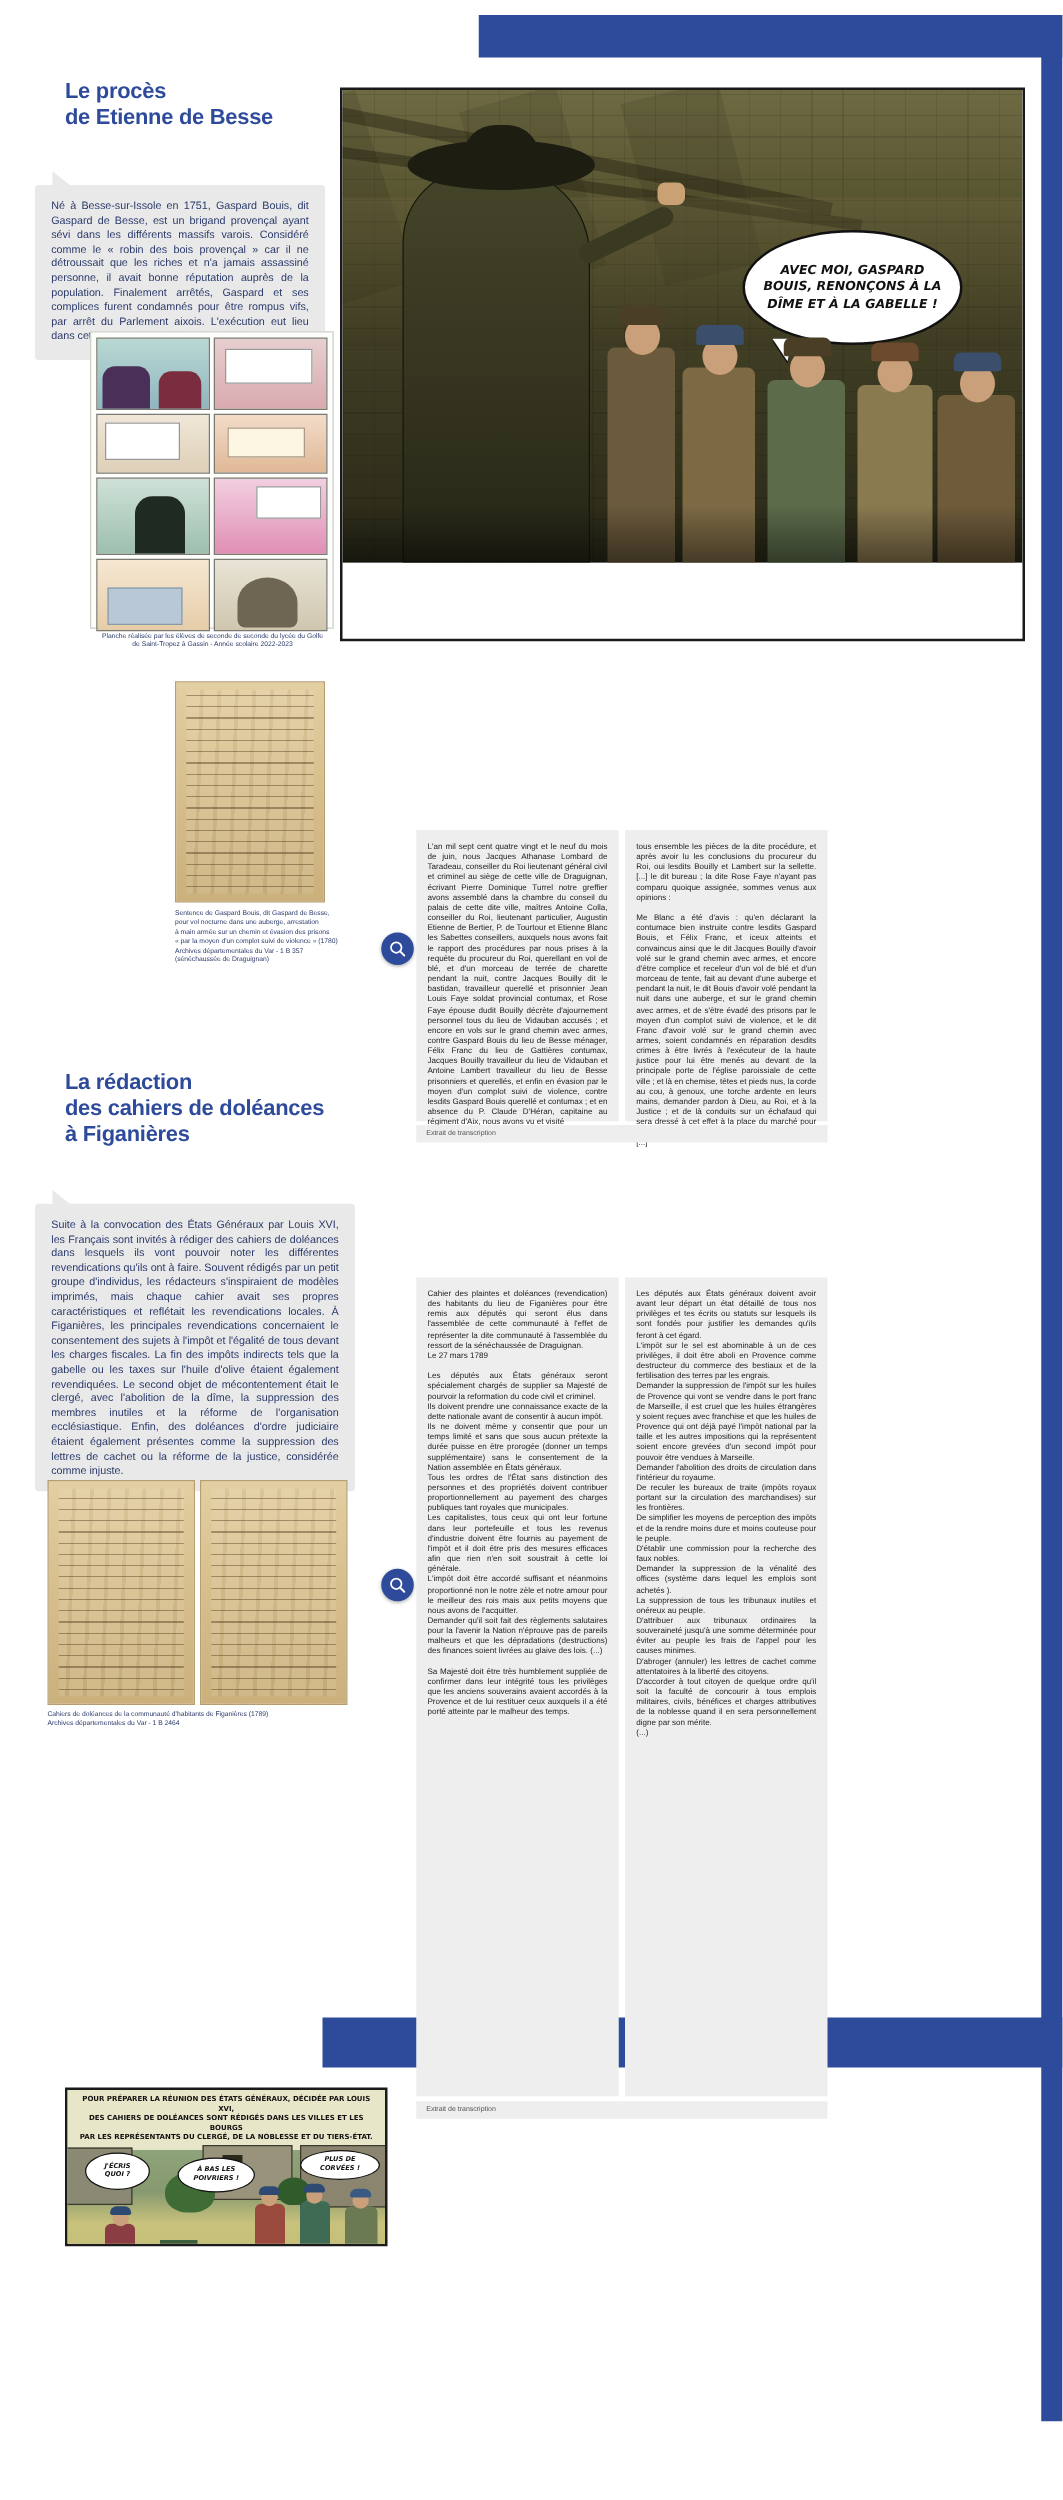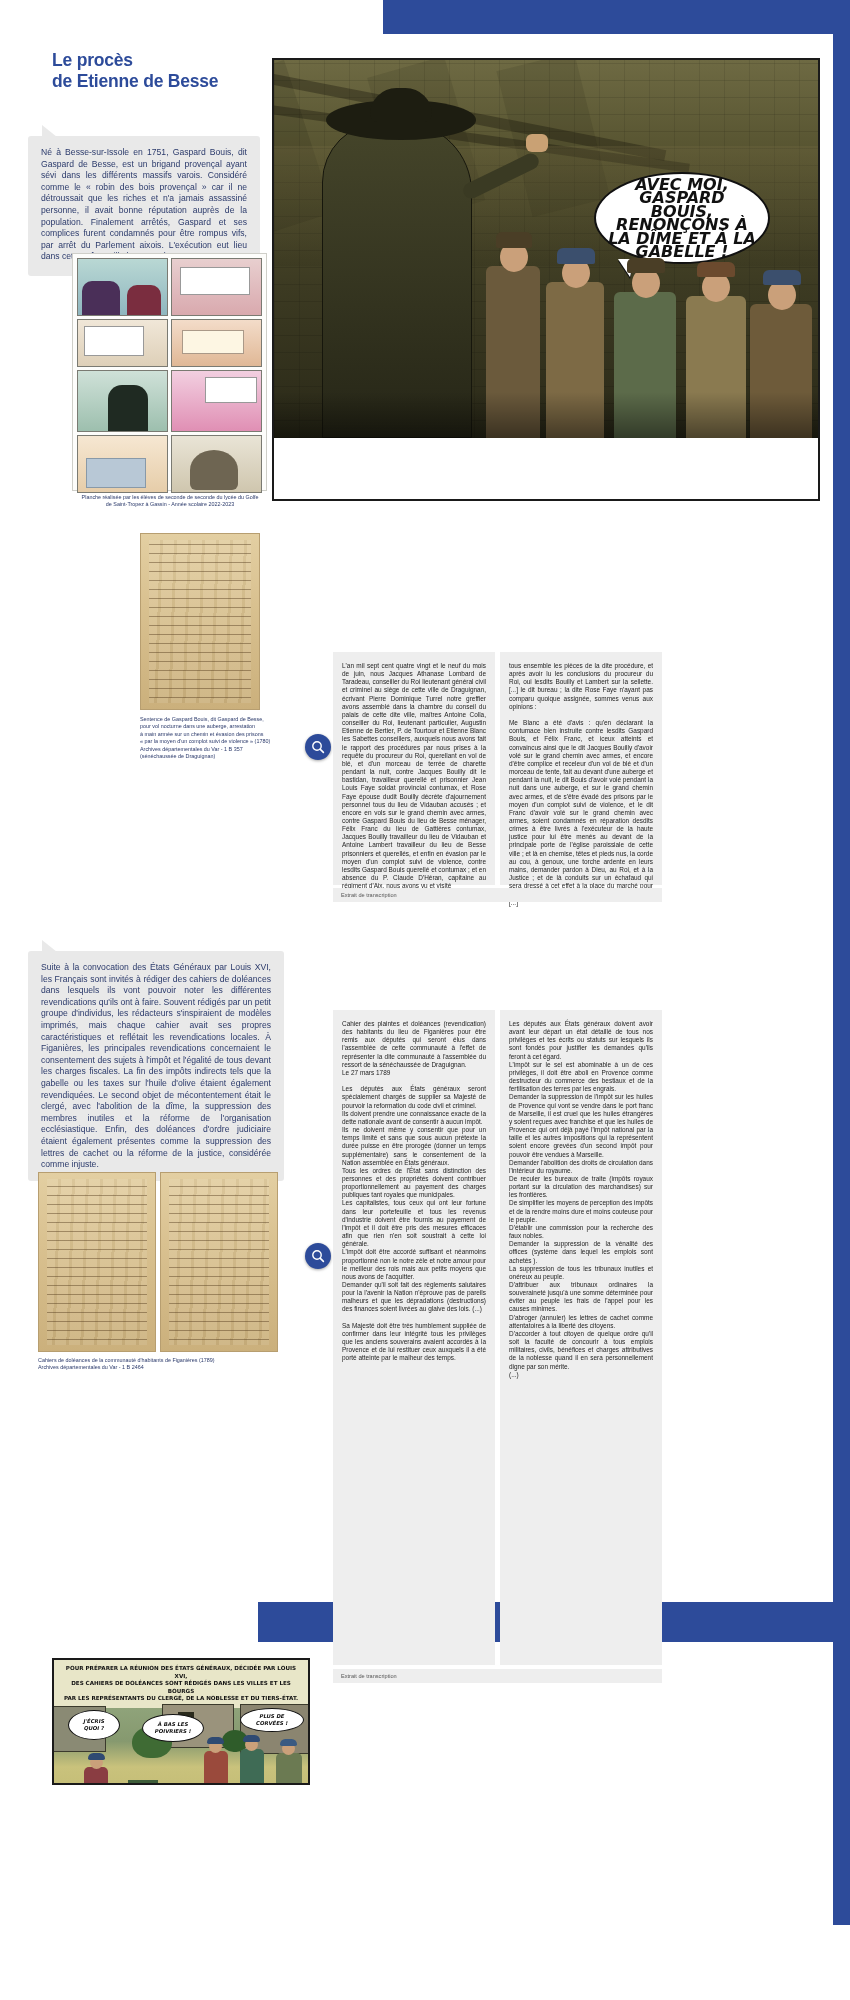--- a/index.html
+++ b/index.html
@@ -18,21 +18,21 @@
   }
   .blue-bar-right {
     position:absolute; right:0; top:0; width:17px; height:1925px;
     background:#2d4b9a;
   }
   .blue-bar-bottom {
     position:absolute; left:258px; bottom:0; width:592px; height:40px;
     background:#2d4b9a;
   }
   .page {
-    position:absolute; left:0; top:0; width:850px; height:1642px;
+    position:absolute; left:0; top:12px; width:850px; height:1642px;
   }
 
   
   .sec-title {
     position:absolute;
     color:#2d4b9a;
     font-weight:bold;
     font-size:17.5px;
     line-height:21px;
     letter-spacing:-0.2px;
@@ -91,21 +91,21 @@
   }
   .bubble {
     position:absolute;
     background:#fff;
     border:2px solid #111;
     border-radius:50%/50%;
     color:#111;
     font-family:"DejaVu Sans", sans-serif;
     font-style:italic;
     font-weight:bold;
-    font-size:16px;
+    font-size:10px;
     line-height:13.5px;
     text-align:center;
     display:flex; align-items:center; justify-content:center;
     padding:10px 12px;
   }
   .bubble .ptr {
     position:absolute; left:22px; bottom:-15px;
     width:0;height:0;
     border-left:12px solid transparent;
     border-right:4px solid transparent;
@@ -344,20 +344,25 @@
   <div class="transcol" style="left:333px; top:652px; width:162px; height:233px;">
     <p>L'an mil sept cent quatre vingt et le neuf du mois de juin, nous Jacques Athanase Lombard de Taradeau, conseiller du Roi lieutenant général civil et criminel au siège de cette ville de Draguignan, écrivant Pierre Dominique Turrel notre greffier avons assemblé dans la chambre du conseil du palais de cette dite ville, maîtres Antoine Colla, conseiller du Roi, lieutenant particulier, Augustin Etienne de Bertier, P. de Tourtour et Etienne Blanc les Sabettes conseillers, auxquels nous avons fait le rapport des procédures par nous prises à la requête du procureur du Roi, querellant en vol de blé, et d'un morceau de terrée de charette pendant la nuit, contre Jacques Bouilly dit le bastidan, travailleur querellé et prisonnier Jean Louis Faye soldat provincial contumax, et Rose Faye épouse dudit Bouilly décrète d'ajournement personnel tous du lieu de Vidauban accusés ; et encore en vols sur le grand chemin avec armes, contre Gaspard Bouis du lieu de Besse ménager, Félix Franc du lieu de Gattières contumax, Jacques Bouilly travailleur du lieu de Vidauban et Antoine Lambert travailleur du lieu de Besse prisonniers et querellés, et enfin en évasion par le moyen d'un complot suivi de violence, contre lesdits Gaspard Bouis querellé et contumax ; et en absence du P. Claude D'Héran, capitaine au régiment d'Aix, nous avons vu et visité</p>
   </div>
   <div class="transcol" style="left:500px; top:652px; width:162px; height:233px;">
     <p style="white-space:pre-line;">tous ensemble les pièces de la dite procédure, et après avoir lu les conclusions du procureur du Roi, oui lesdits Bouilly et Lambert sur la sellette. [...] le dit bureau ; la dite Rose Faye n'ayant pas comparu quoique assignée, sommes venus aux opinions :
 
 Me Blanc a été d'avis : qu'en déclarant la contumace bien instruite contre lesdits Gaspard Bouis, et Félix Franc, et iceux atteints et convaincus ainsi que le dit Jacques Bouilly d'avoir volé sur le grand chemin avec armes, et encore d'être complice et receleur d'un vol de blé et d'un morceau de tente, fait au devant d'une auberge et pendant la nuit, le dit Bouis d'avoir volé pendant la nuit dans une auberge, et sur le grand chemin avec armes, et de s'être évadé des prisons par le moyen d'un complot suivi de violence, et le dit Franc d'avoir volé sur le grand chemin avec armes, soient condamnés en réparation desdits crimes à être livrés à l'exécuteur de la haute justice pour lui être menés au devant de la principale porte de l'église paroissiale de cette ville ; et là en chemise, têtes et pieds nus, la corde au cou, à genoux, une torche ardente en leurs mains, demander pardon à Dieu, au Roi, et à la Justice ; et de là conduits sur un échafaud qui sera dressé à cet effet à la place du marché pour y avoir les bras, jambes, cuisses, et reins rompus [...]</p>
   </div>
   <div class="trans-label" style="left:333px; top:888px; width:329px;">Extrait de transcription</div>
 
+  <div class="sec-title" style="left:52px; top:843px; width:245px;">
+    <div>La rédaction</div>
+    <div>des cahiers de doléances</div>
+    <div>à Figanières</div>
+  </div>
 
   <div class="callout" style="left:28px; top:918px; width:256px; height:230px;">
     <div class="tail"></div>
     <span>Suite à la convocation des États Généraux par Louis XVI, les Français sont invités à rédiger des cahiers de doléances dans lesquels ils vont pouvoir noter les différentes revendications qu'ils ont à faire. Souvent rédigés par un petit groupe d'individus, les rédacteurs s'inspiraient de modèles imprimés, mais chaque cahier avait ses propres caractéristiques et reflétait les revendications locales. À Figanières, les principales revendications concernaient le consentement des sujets à l'impôt et l'égalité de tous devant les charges fiscales. La fin des impôts indirects tels que la gabelle ou les taxes sur l'huile d'olive étaient également revendiquées. Le second objet de mécontentement était le clergé, avec l'abolition de la dîme, la suppression des membres inutiles et la réforme de l'organisation ecclésiastique. Enfin, des doléances d'ordre judiciaire étaient également présentes comme la suppression des lettres de cachet ou la réforme de la justice, considérée comme injuste.</span>
   </div>
 
   <div class="manu" style="left:38px; top:1172px; width:118px; height:180px;">
     <div class="lines"></div>
   </div>
   <div class="manu" style="left:160px; top:1172px; width:118px; height:180px;">

